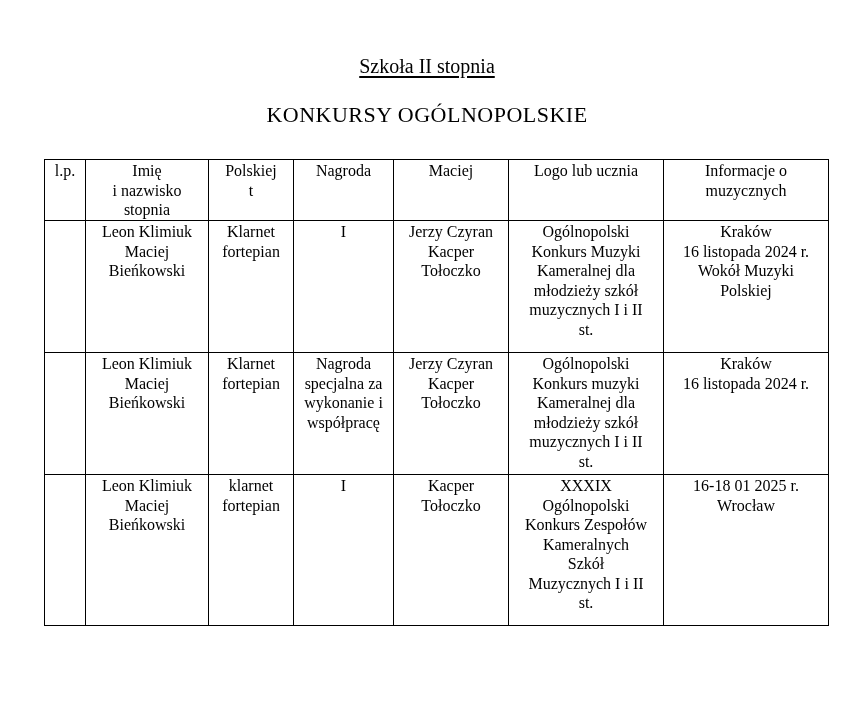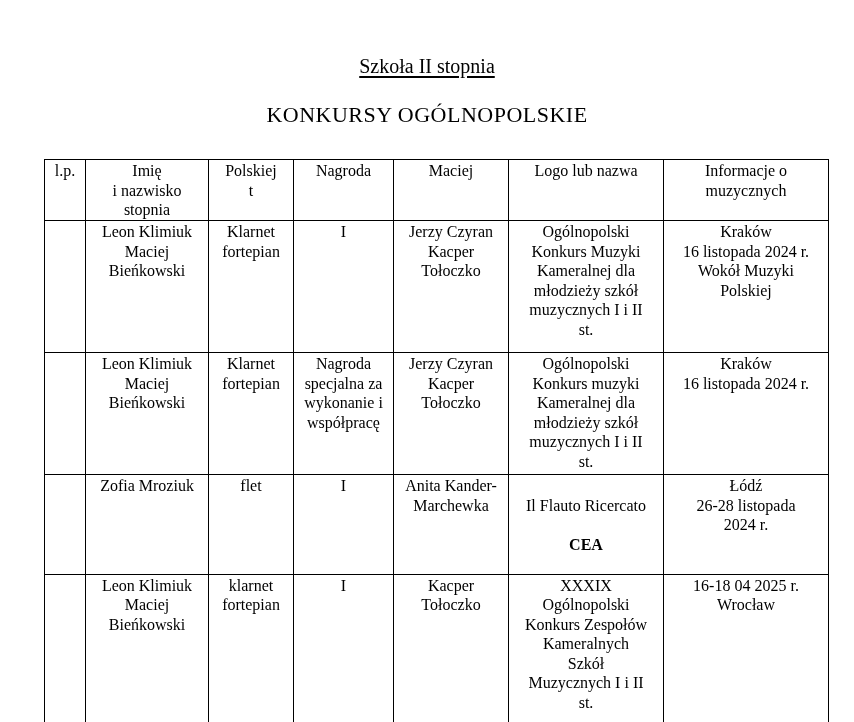--- a/index.html
+++ b/index.html
@@ -76,21 +76,21 @@
     <thead>
       <tr>
         <th>l.p.</th>
         <th>Imię
 i nazwisko
 stopnia</th>
         <th>Polskiej
 t</th>
         <th>Nagroda</th>
         <th>Maciej</th>
-        <th>Logo lub nazwa</th>
+        <th>Logo lub ucznia</th>
         <th>Informacje o
 muzycznych</th>
       </tr>
     </thead>
     <tbody>
       <tr class="r0">
         <td></td>
         <td>Leon Klimiuk
 Maciej
 Bieńkowski</td>
@@ -127,51 +127,36 @@
 Tołoczko</td>
         <td>Ogólnopolski
 Konkurs muzyki
 Kameralnej dla
 młodzieży szkół
 muzycznych I i II
 st.</td>
         <td>Kraków
 16 listopada 2024 r.</td>
       </tr>
-      <tr class="r2">
-        <td></td>
-        <td>Zofia Mroziuk</td>
-        <td>flet</td>
-        <td>I</td>
-        <td>Anita Kander-
-Marchewka</td>
-        <td>
-          <div>Il Flauto Ricercato</div>
-          <div class="logo-bold">CEA</div>
-        </td>
-        <td>Łódź
-26-28 listopada
-2024 r.</td>
-      </tr>
       <tr class="r3">
         <td></td>
         <td>Leon Klimiuk
 Maciej
 Bieńkowski</td>
         <td>klarnet
 fortepian</td>
         <td>I</td>
         <td>Kacper
 Tołoczko</td>
         <td>XXXIX
 Ogólnopolski
 Konkurs Zespołów
 Kameralnych
 Szkół
 Muzycznych I i II
 st.</td>
-        <td>16-18 04 2025 r.
+        <td>16-18 01 2025 r.
 Wrocław</td>
       </tr>
     </tbody>
   </table>
 
 </div>
 
 </body></html>

